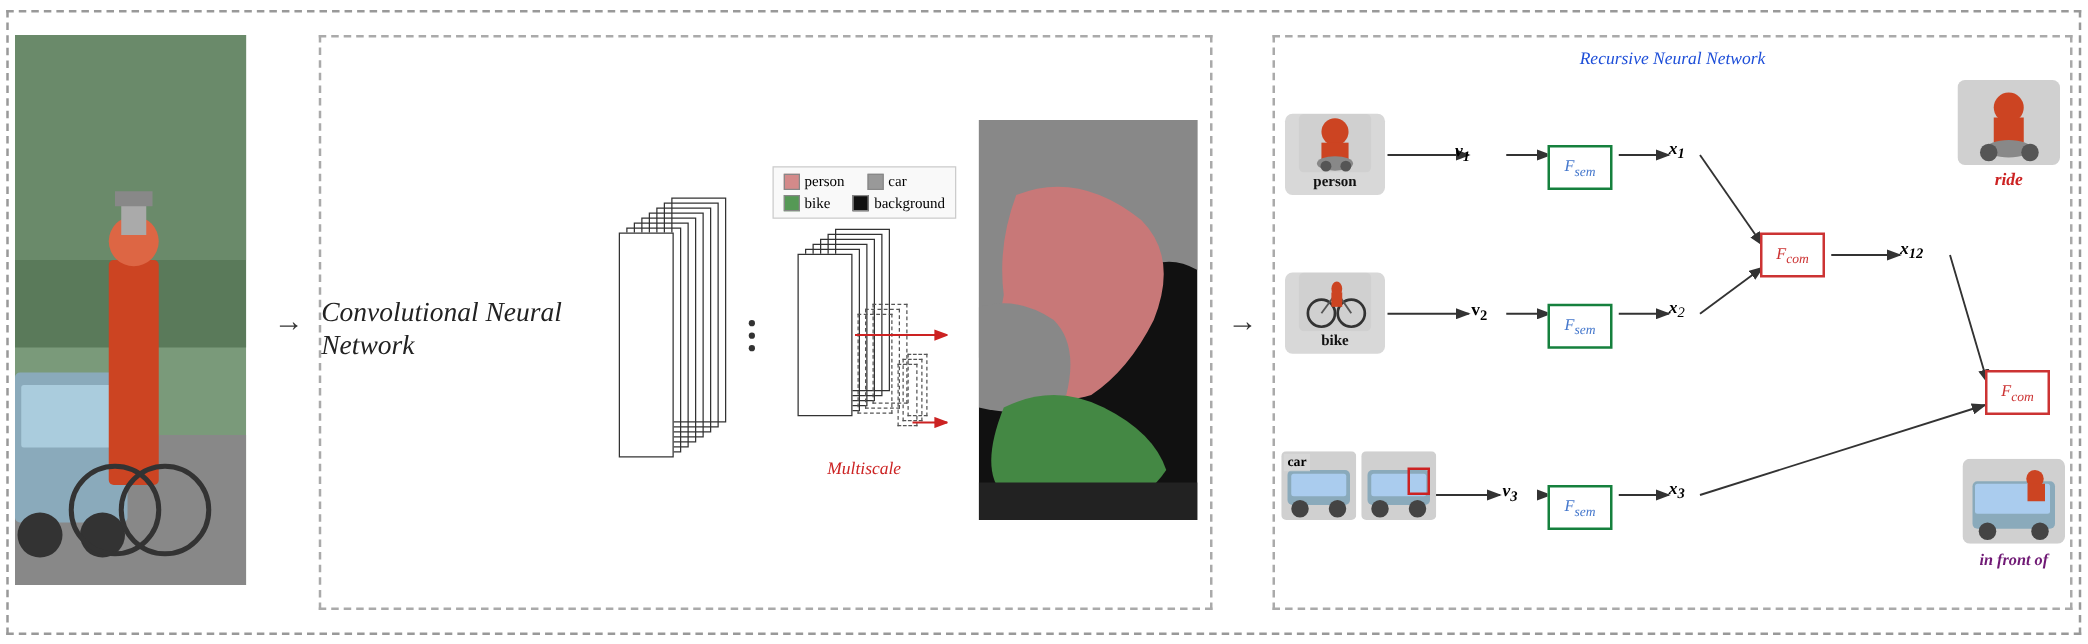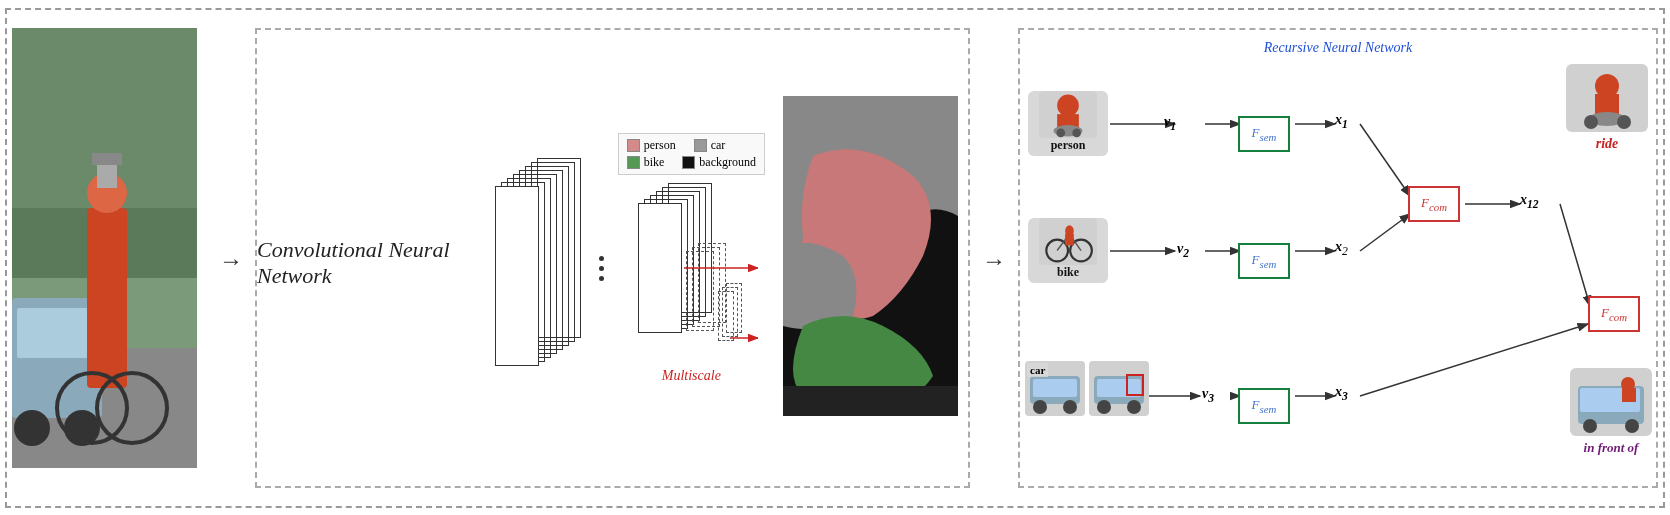--- a/index.html
+++ b/index.html
@@ -370,21 +370,21 @@
           <ellipse cx="25" cy="45" rx="15" ry="15" fill="none" stroke="#333" stroke-width="3"></ellipse>
           <ellipse cx="58" cy="45" rx="15" ry="15" fill="none" stroke="#333" stroke-width="3"></ellipse>
           <line x1="25" y1="45" x2="42" y2="22" stroke="#555" stroke-width="2"></line>
           <line x1="42" y1="22" x2="58" y2="45" stroke="#555" stroke-width="2"></line>
           <ellipse cx="42" cy="18" rx="6" ry="8" fill="#cc4422"></ellipse>
           <rect x="36" y="22" width="12" height="16" fill="#cc4422"></rect>
         </svg>
         <span class="thumb-label">bike</span>
       </div>
 
-      <div style="position:absolute;left:157px;top:185px;font-size:14px;font-weight:bold;font-style:italic;"><b>v</b><sub>2</sub></div>
+      <div style="position:absolute;left:157px;top:185px;font-size:14px;font-weight:bold;"><b>v</b><sub>2</sub></div>
 
       <div class="fsem-box" style="left:218px;top:177px;">
         <span style="font-style:italic;font-size:13px;"><i>F</i><sub>sem</sub></span>
       </div>
 
       <div style="position:absolute;left:315px;top:183px;font-size:14px;font-weight:normal;font-style:italic;"><b>x</b><sub>2</sub></div>
 
       <div style="position:absolute;left:5px;top:305px;display:flex;gap:4px;align-items:flex-end;">
         <div style="position:relative;">
           <svg width="60" height="55" viewBox="0 0 60 55">

